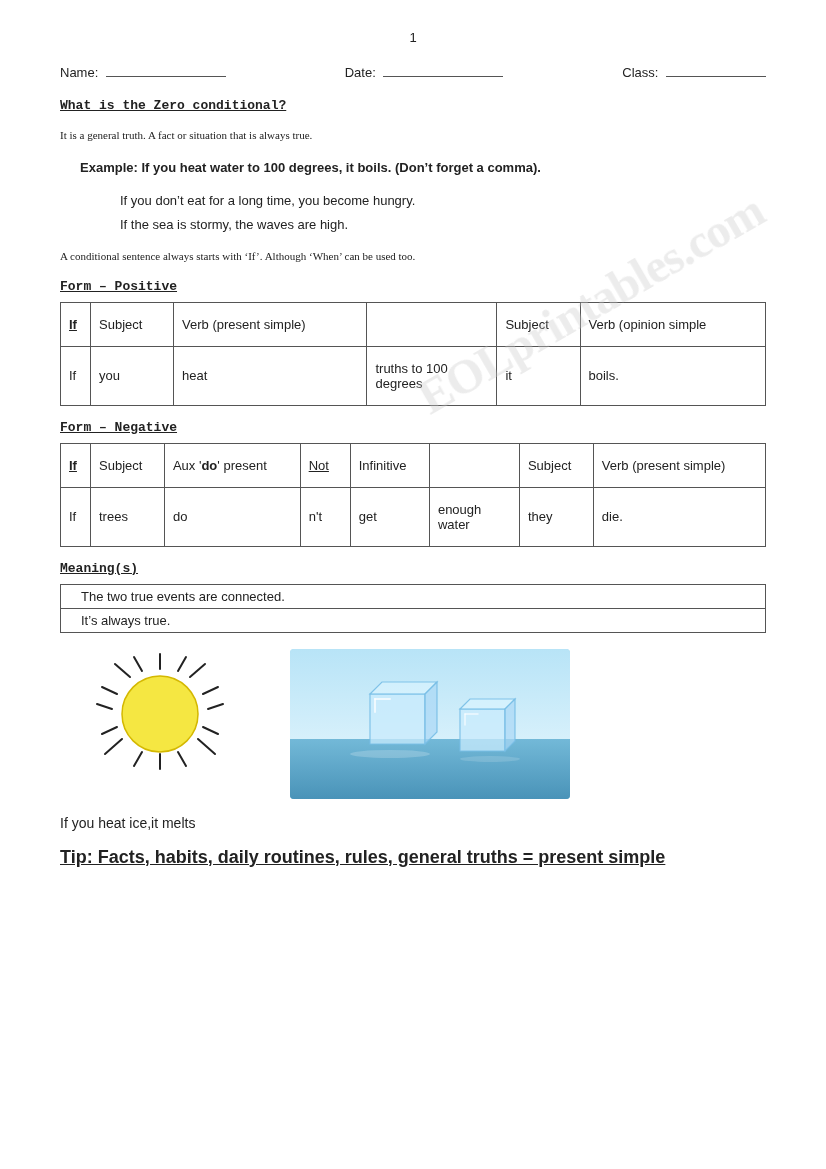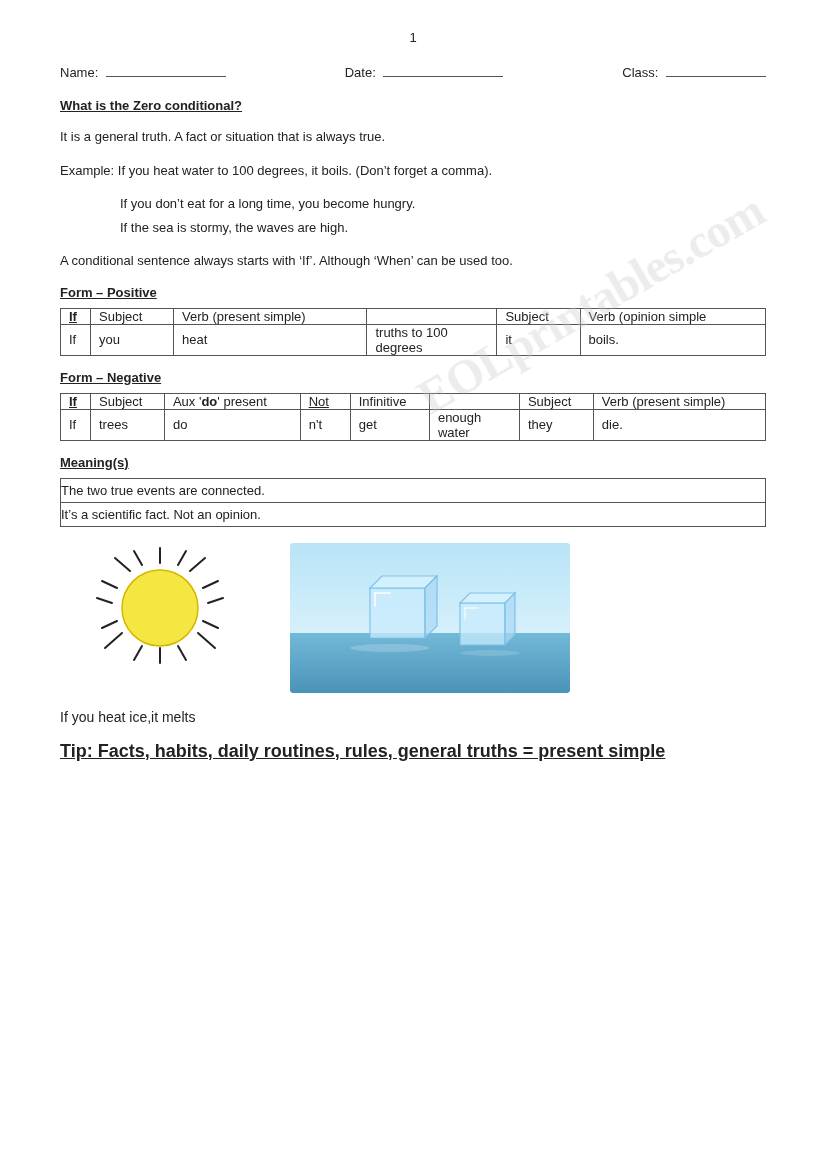--- a/index.html
+++ b/index.html
@@ -24,69 +24,73 @@
     }
     .header-field {
       font-size: 13px;
       text-align: center;
     }
     .section-title {
       font-weight: bold;
       text-decoration: underline;
       margin-bottom: 8px;
       font-size: 13px;
+      font-family: Liberation Mono, monospace;
     }
     .intro-text {
       margin-bottom: 6px;
-      font-size: 13px;
+      font-size: 11px;
       line-height: 1.5;
+      font-family: Liberation Serif, serif;
     }
     .example-indent {
+      margin-left: 20px;
       margin-bottom: 4px;
       font-size: 13px;
       line-height: 1.5;
+      font-weight: bold;
     }
     .example-indent2 {
       margin-left: 60px;
       margin-bottom: 4px;
       font-size: 13px;
       line-height: 1.5;
     }
     .section-gap {
       margin-bottom: 14px;
     }
     table {
       border-collapse: collapse;
       width: 100%;
       margin-bottom: 14px;
       font-size: 13px;
     }
     table td, table th {
       border: 1px solid #555;
-      padding: 0 8px;
+      padding: 14px 8px;
       vertical-align: middle;
     }
     .if-bold {
       font-weight: bold;
       text-decoration: underline;
     }
     .not-underline {
       text-decoration: underline;
     }
     .aux-bold {
       font-weight: bold;
     }
     .meanings-table {
       border-collapse: collapse;
       width: 100%;
       margin-bottom: 16px;
     }
     .meanings-table td {
       border: 1px solid #555;
-      padding: 4px 0;
+      padding: 4px 20px;
       font-size: 13px;
     }
     .images-row {
       display: flex;
       align-items: center;
       margin-bottom: 16px;
       gap: 30px;
     }
     .sun-image {
       width: 200px;
@@ -216,21 +220,21 @@
 </tbody>
   </table>
 
 <div class="section-title">Meaning(s)</div>
 <table class="meanings-table">
   <tbody>
       <tr>
         <td>The two true events are connected.</td>
       </tr>
   <tr>
-        <td>It’s a scientific fact. Not an opinion.</td>
+        <td>It’s always true.</td>
       </tr>
 </tbody>
   </table>
 
 <div class="images-row">
 
   <div class="sun-image">
     <svg width="200" height="150" viewBox="0 0 200 150" xmlns="http://www.w3.org/2000/svg">
 
       <g stroke="#222" stroke-width="2" stroke-linecap="round">

